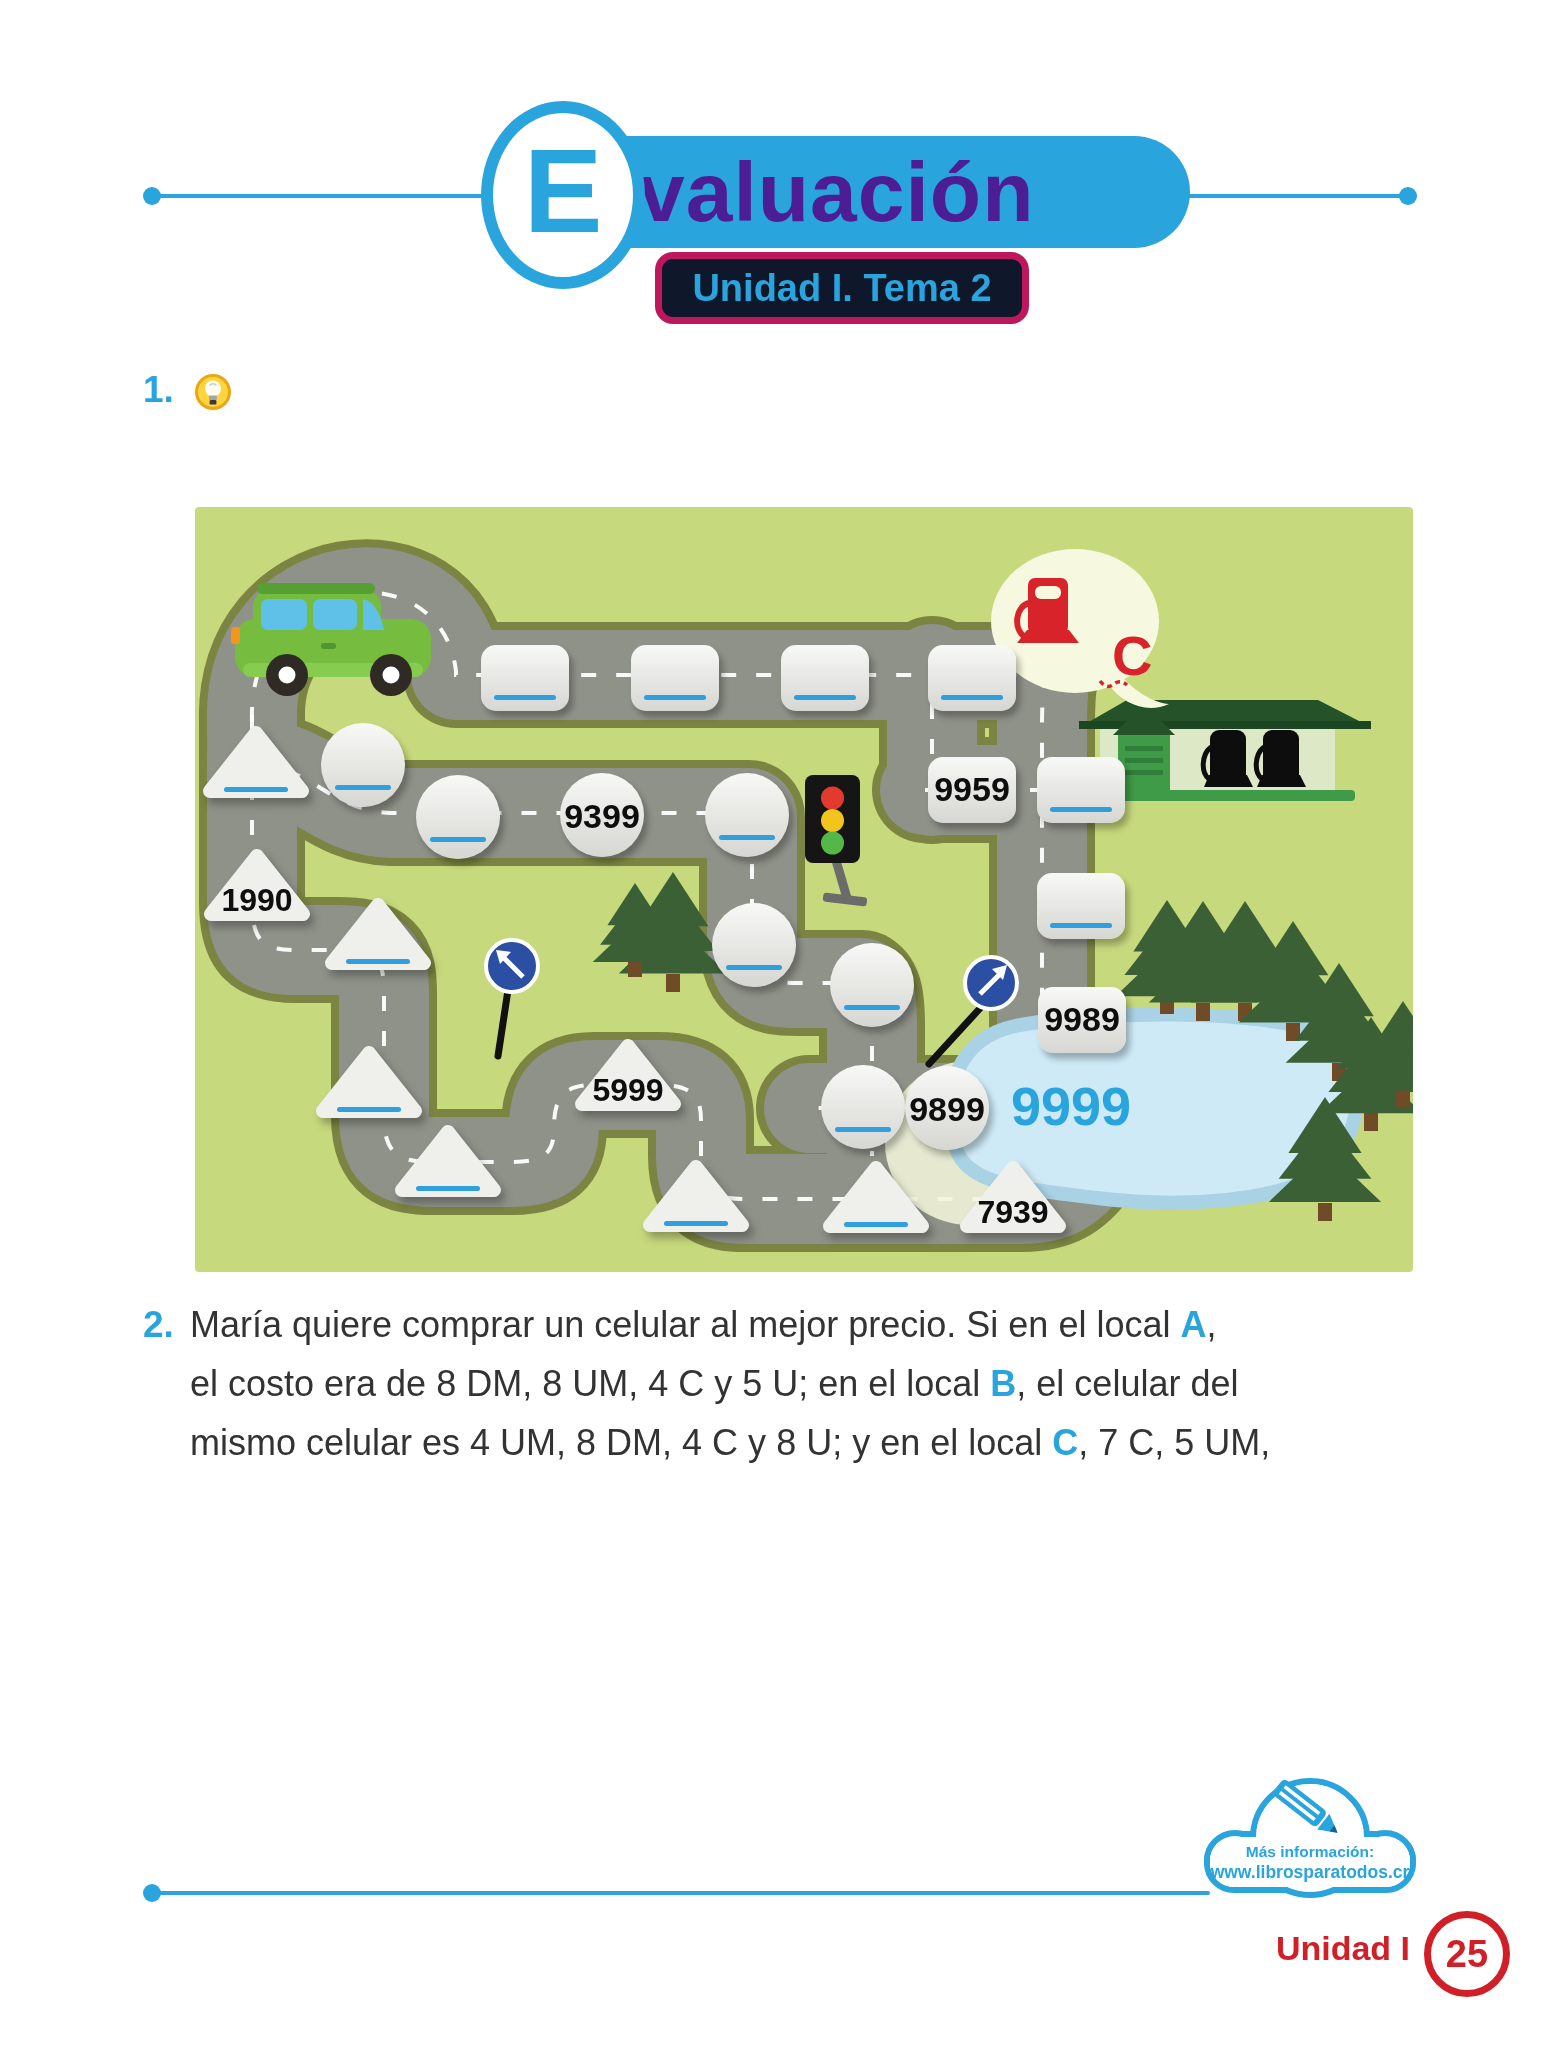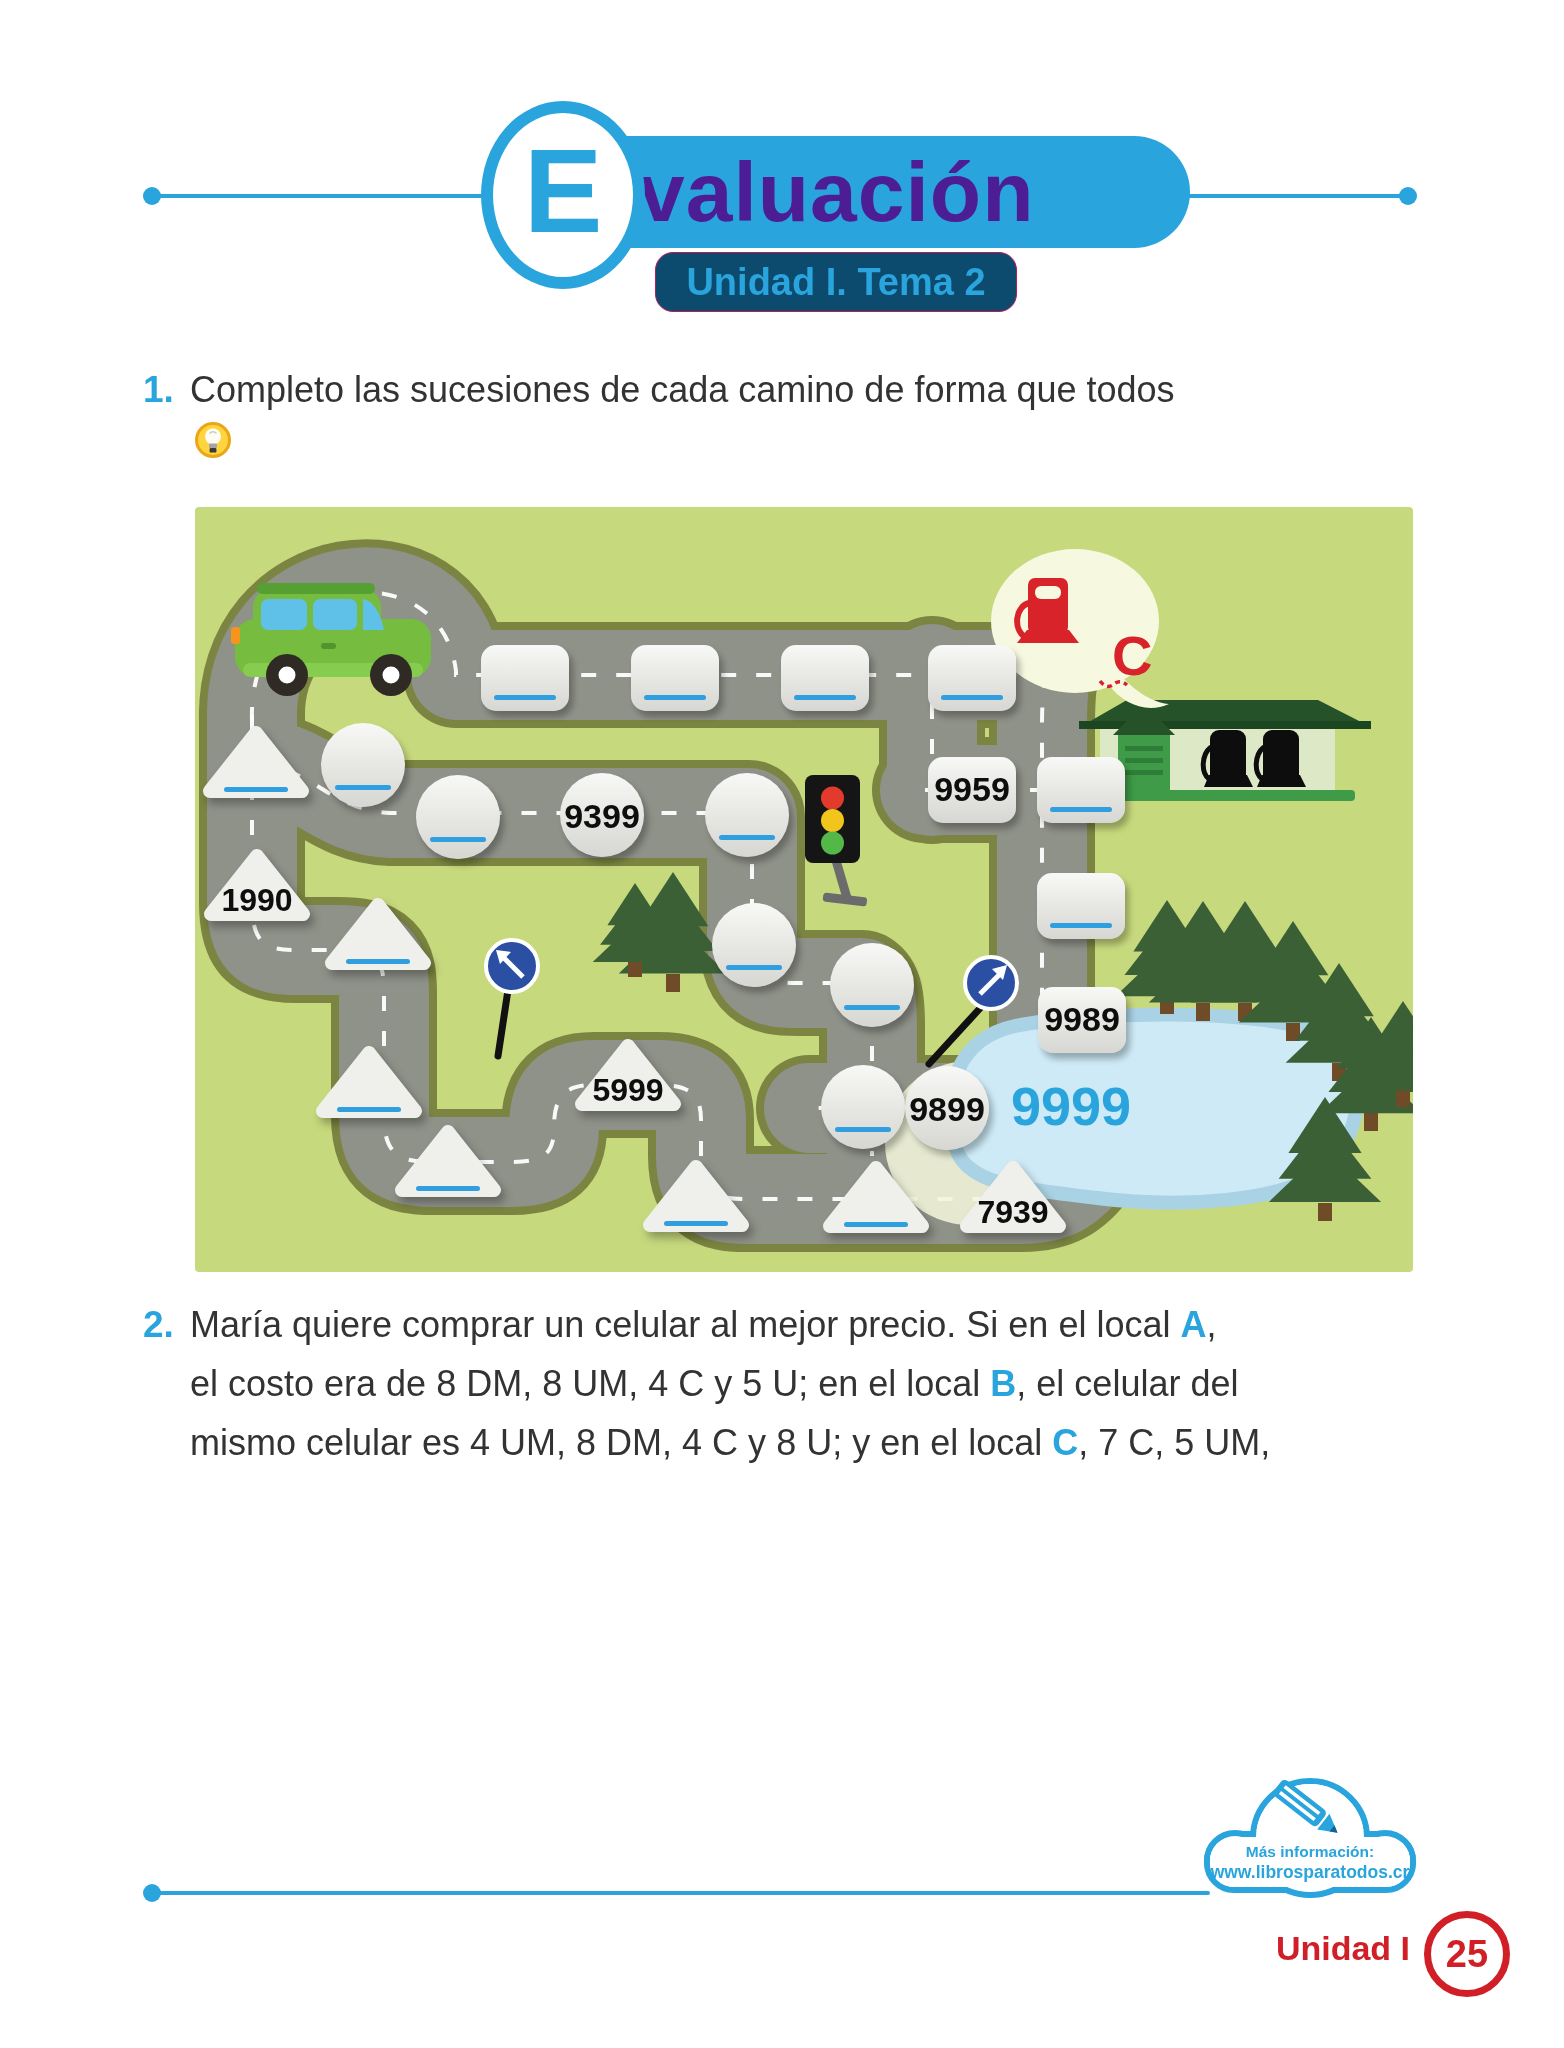--- a/index.html
+++ b/index.html
@@ -8,21 +8,21 @@
 
   
   .rule{position:absolute;height:4px;background:#29a4dd;border-radius:2px;z-index:1;}
   .rule-dot{position:absolute;width:18px;height:18px;border-radius:50%;background:#29a4dd;z-index:1;}
   .badge-circle{position:absolute;left:481px;top:101px;width:140px;height:164px;background:#fff;
         border:12px solid #29a4dd;border-radius:50%;display:flex;align-items:center;justify-content:center;z-index:3;}
   .badge-circle span{color:#29a4dd;font-weight:bold;font-size:118px;line-height:1;padding-bottom:8px;}
   .banner{position:absolute;left:572px;top:136px;width:618px;height:112px;background:#29a4dd;
         border-radius:22px 56px 56px 22px;display:flex;align-items:center;z-index:2;}
   .banner span{color:#4c1d95;font-weight:bold;font-size:84px;margin-left:66px;letter-spacing:1px;}
-  .subtitle{position:absolute;left:655px;top:252px;width:360px;height:58px;background:#0c4a6e;border:1px solid #be185d;
+  .subtitle{position:absolute;left:655px;top:252px;width:360px;height:58px;background:#0f172a;border:7px solid #be185d;
         border-radius:18px;display:flex;align-items:center;justify-content:center;z-index:2;}
   .subtitle span{color:#29a4dd;font-weight:bold;font-size:38px;}
 
   
   .qnum{position:absolute;font-weight:bold;font-size:37px;color:#29a4dd;}
   .qlines{position:absolute;left:190px;}
   .qline{font-size:36px;color:#333;white-space:nowrap;}
   #q1-lines .qline{height:48px;}
   #q2-lines .qline{height:59px;}
   .accent{color:#29a4dd;font-weight:bold;}
@@ -73,21 +73,20 @@
   </div>
   <div class="badge-circle">
     <span>E</span>
   </div>
   <div class="subtitle">
     <span>Unidad I. Tema 2</span>
   </div>
 
   <div class="qnum" style="left:143px;top:369px;">1.</div>
   <div class="qlines" id="q1-lines" style="top:369px;">
-      <div class="qline"><span>Completo las sucesiones de cada camino de forma que todos</span></div>
       <div class="qline"><span class="bulb-wrap"><svg width="38" height="38" viewBox="0 0 38 38">
             <circle cx="19" cy="19" r="16.5" fill="#ffd53f" stroke="#eaa615" stroke-width="3"></circle>
             <circle cx="19" cy="15.5" r="8" fill="#fdfdf4"></circle>
             <path d="M15.5,12.5 q3.5,-3.5 7,0" stroke="#c9c9c9" stroke-width="1.6" fill="none"></path>
             <rect x="15" y="22.5" width="8" height="4.5" rx="1.2" fill="#a5a5a5"></rect>
             <rect x="15.6" y="27" width="6.8" height="4.6" rx="1.2" fill="#3a3a3a"></rect>
           </svg></span></div>
     </div>
 
   <div id="board">

